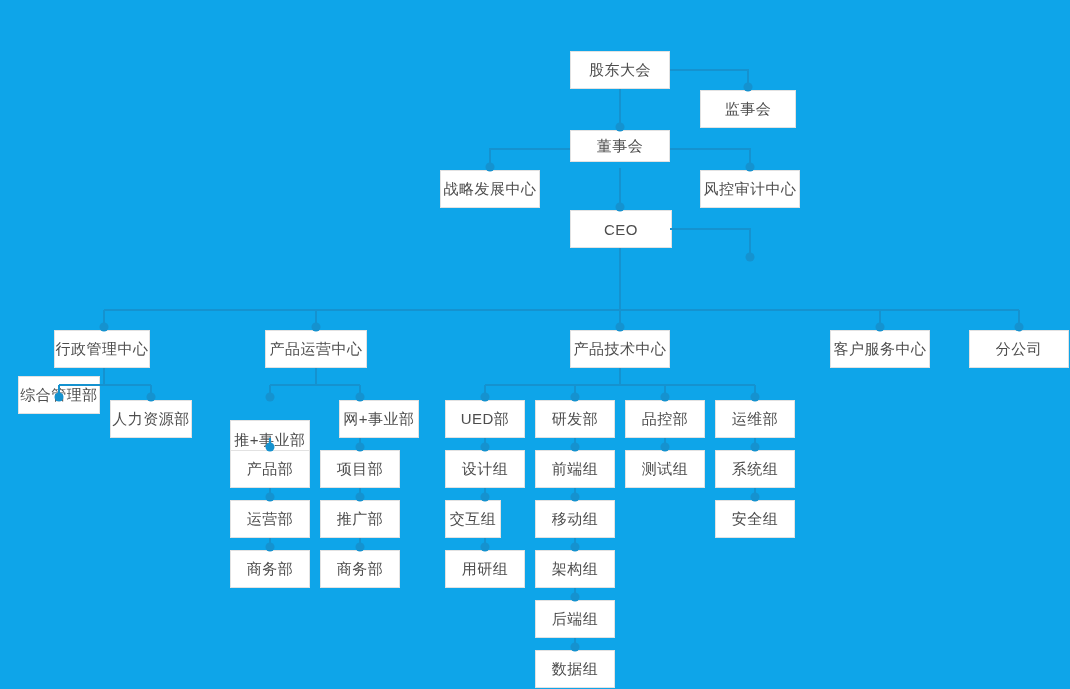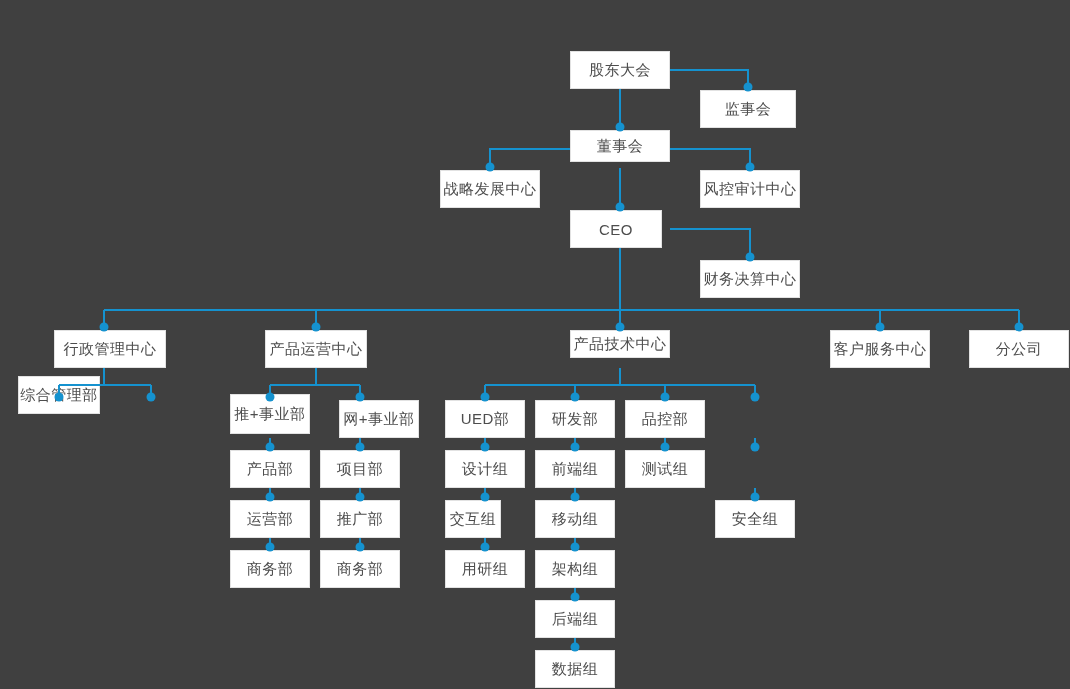--- a/index.html
+++ b/index.html
@@ -1,20 +1,20 @@
 <!DOCTYPE html>
 <html><head>
 <meta charset="utf-8">
 <style>
   html, body { margin: 0; padding: 0; background: #ffffff; }
   .canvas {
     position: relative;
     width: 1070px;
     height: 689px;
-    background: #404040;
+    background: #0ea5e9;
     font-family: "Liberation Sans", "DejaVu Sans", sans-serif;
     overflow: hidden;
   }
   .node {
     position: absolute;
     box-sizing: border-box;
     display: flex;
     align-items: center;
     justify-content: center;
     background: #ffffff;
@@ -36,32 +36,32 @@
 
 <div class="canvas">
 
   <div class="node" style="left:570px;top:51px;width:100px;height:38px">股东大会</div>
   <div class="node" style="left:700px;top:90px;width:96px;height:38px">监事会</div>
 
   <div class="node" style="left:570px;top:130px;width:100px;height:32px">董事会</div>
   <div class="node" style="left:440px;top:170px;width:100px;height:38px">战略发展中心</div>
   <div class="node" style="left:700px;top:170px;width:100px;height:38px">风控审计中心</div>
 
-  <div class="node" style="left:570px;top:210px;width:92px;height:38px">CEO</div>
-  <div class="node" style="left:700px;top:260px;width:100px;height:38px">财务决算中心</div>
+  <div class="node" style="left:570px;top:210px;width:102px;height:38px">CEO</div>
 
-  <div class="node" style="left:54px;top:330px;width:112px;height:38px">行政管理中心</div>
+  <div class="node" style="left:54px;top:330px;width:96px;height:38px">行政管理中心</div>
   <div class="node" style="left:265px;top:330px;width:102px;height:38px">产品运营中心</div>
-  <div class="node" style="left:570px;top:330px;width:100px;height:28px">产品技术中心</div>
+  <div class="node" style="left:570px;top:330px;width:100px;height:38px">产品技术中心</div>
   <div class="node" style="left:830px;top:330px;width:100px;height:38px">客户服务中心</div>
   <div class="node" style="left:969px;top:330px;width:100px;height:38px">分公司</div>
 
   <div class="node" style="left:18px;top:376px;width:82px;height:38px">综合管理部</div>
+  <div class="node" style="left:110px;top:400px;width:82px;height:38px">人力资源部</div>
 
-  <div class="node" style="left:230px;top:394px;width:80px;height:40px">推+事业部</div>
+  <div class="node" style="left:230px;top:420px;width:80px;height:40px">推+事业部</div>
   <div class="node" style="left:230px;top:450px;width:80px;height:38px">产品部</div>
   <div class="node" style="left:230px;top:500px;width:80px;height:38px">运营部</div>
   <div class="node" style="left:230px;top:550px;width:80px;height:38px">商务部</div>
 
   <div class="node" style="left:339px;top:400px;width:80px;height:38px">网+事业部</div>
   <div class="node" style="left:320px;top:450px;width:80px;height:38px">项目部</div>
   <div class="node" style="left:320px;top:500px;width:80px;height:38px">推广部</div>
   <div class="node" style="left:320px;top:550px;width:80px;height:38px">商务部</div>
 
   <div class="node" style="left:445px;top:400px;width:80px;height:38px">UED部</div>
@@ -72,20 +72,22 @@
   <div class="node" style="left:535px;top:400px;width:80px;height:38px">研发部</div>
   <div class="node" style="left:535px;top:450px;width:80px;height:38px">前端组</div>
   <div class="node" style="left:535px;top:500px;width:80px;height:38px">移动组</div>
   <div class="node" style="left:535px;top:550px;width:80px;height:38px">架构组</div>
   <div class="node" style="left:535px;top:600px;width:80px;height:38px">后端组</div>
   <div class="node" style="left:535px;top:650px;width:80px;height:38px">数据组</div>
 
   <div class="node" style="left:625px;top:400px;width:80px;height:38px">品控部</div>
   <div class="node" style="left:625px;top:450px;width:80px;height:38px">测试组</div>
 
+  <div class="node" style="left:715px;top:400px;width:80px;height:38px">运维部</div>
+  <div class="node" style="left:715px;top:450px;width:80px;height:38px">系统组</div>
   <div class="node" style="left:715px;top:500px;width:80px;height:38px">安全组</div>
 
   <svg class="wires" viewBox="0 0 1070 689">
     <path fill="none" stroke-width="2" d="M670 70 H748 V87
              M620 89 V127
              M570 149 H490 V167
              M670 149 H750 V167
              M620 168 V207
              M670 229 H750 V257
              M620 248 V310

